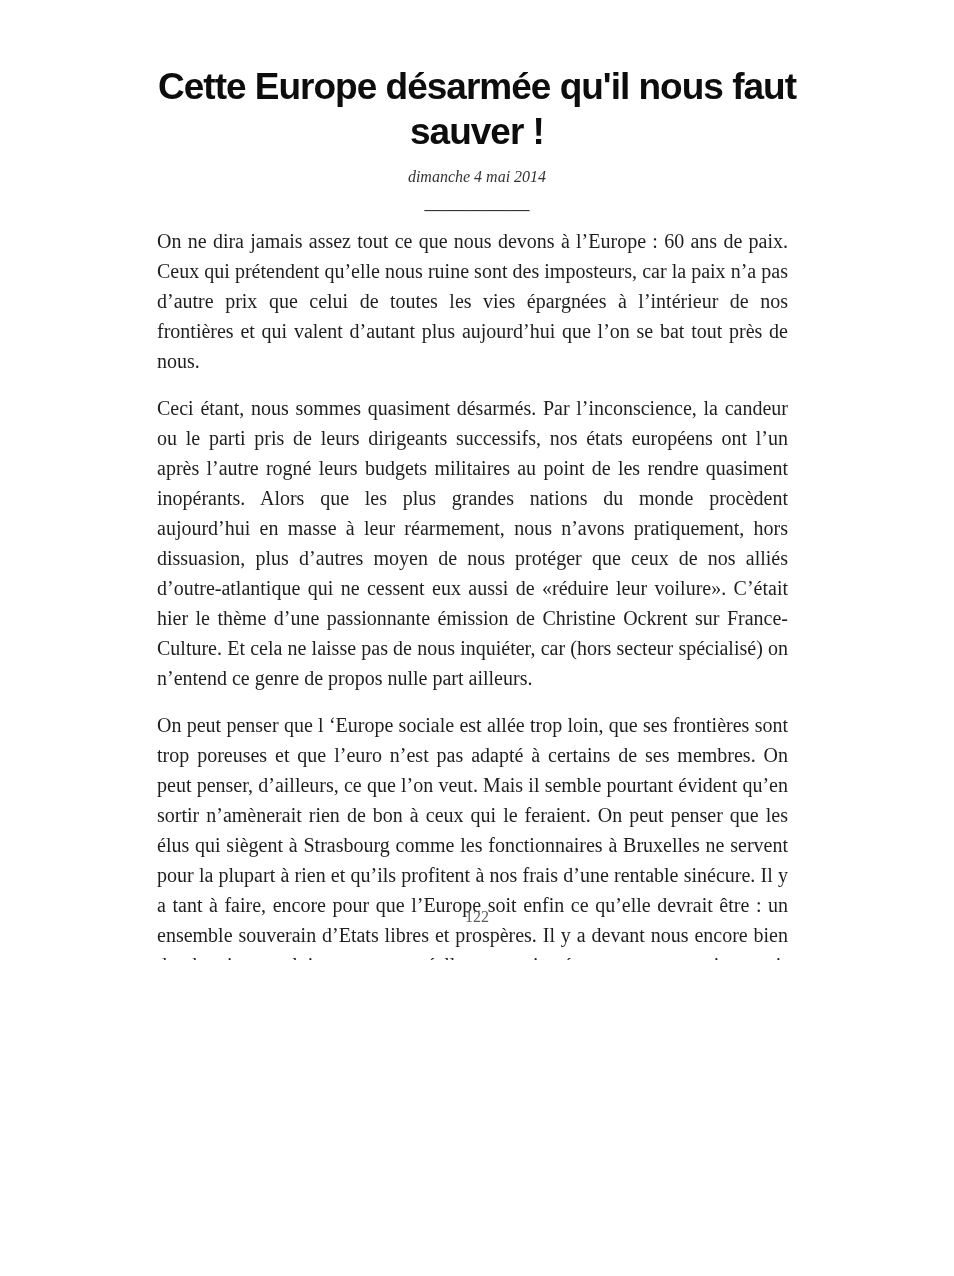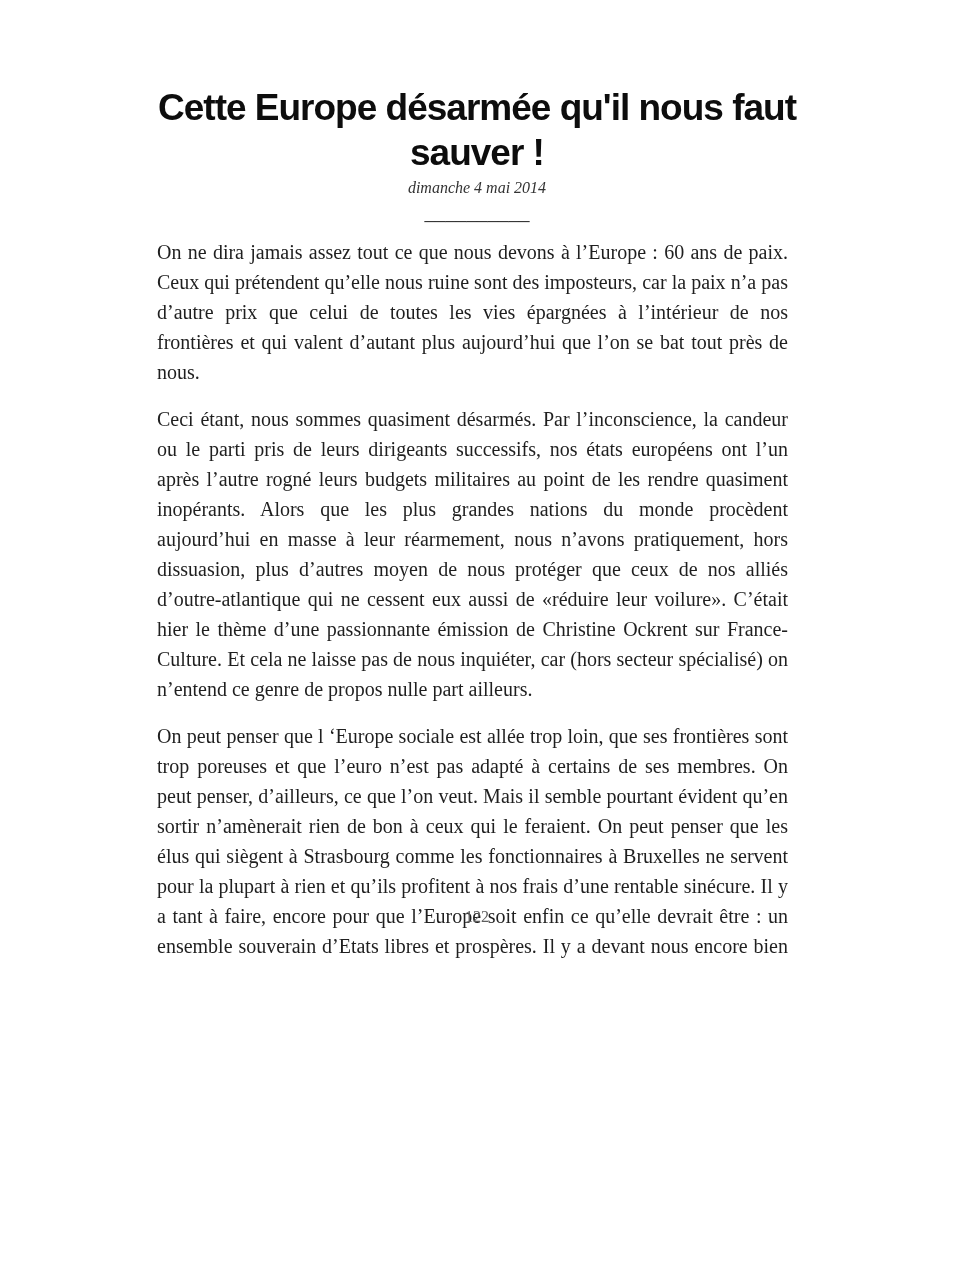--- a/index.html
+++ b/index.html
@@ -9,35 +9,35 @@
   }
   .page {
     position: relative;
     width: 954px;
     height: 960px;
     background: #ffffff;
     font-family: "Liberation Serif", serif;
     color: #1f1f1f;
     overflow: hidden;
     box-sizing: border-box;
-    padding-top: 85px;
+    padding-top: 64px;
   }
   .article-title {
     width: 680px;
     margin: 0 auto;
     text-align: center;
     font-family: "Liberation Sans", sans-serif;
     font-weight: 700;
     font-size: 37px;
     line-height: 45px;
     letter-spacing: -1px;
     color: #0d0d0d;
   }
   .article-date {
-    margin-top: 2px;
+    margin-top: 12px;
     text-align: center;
     font-family: "Liberation Serif", serif;
     font-style: italic;
     font-size: 16px;
     line-height: 22px;
     color: #333333;
   }
   .separator {
     margin-top: 2px;
     text-align: center;

